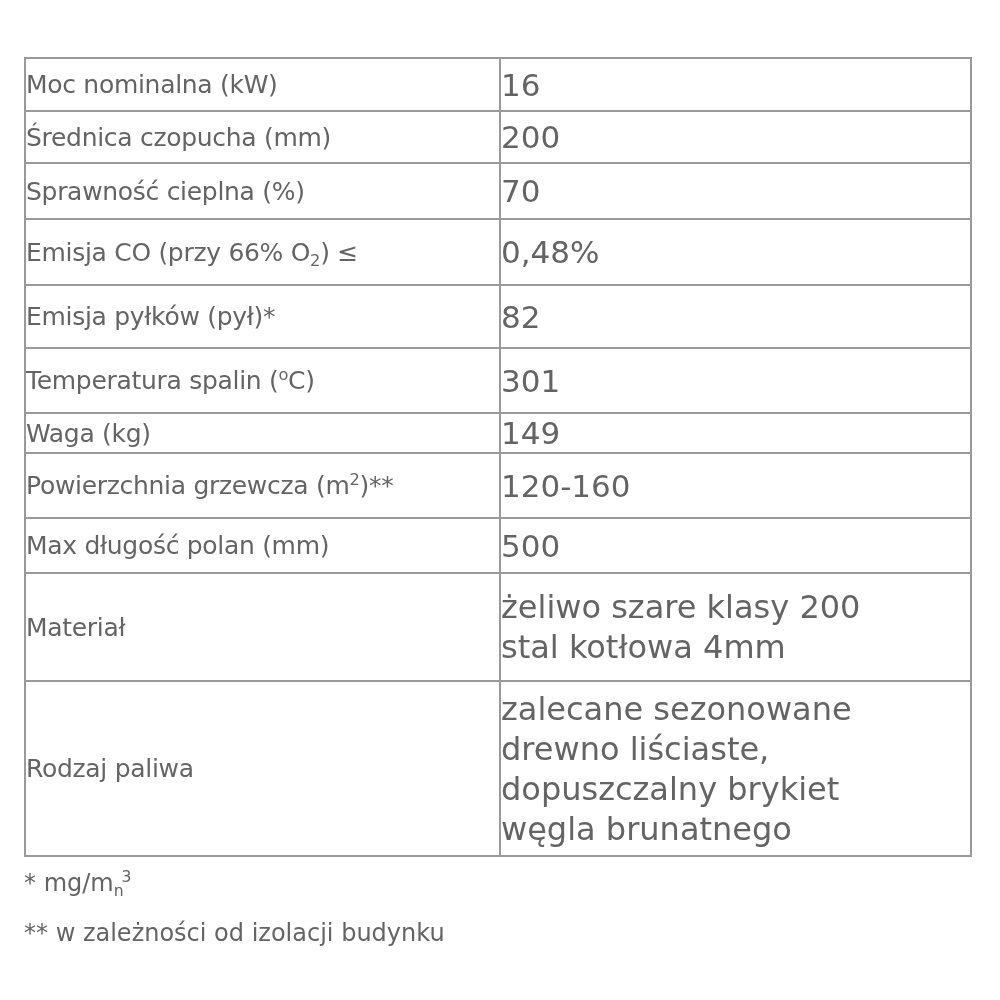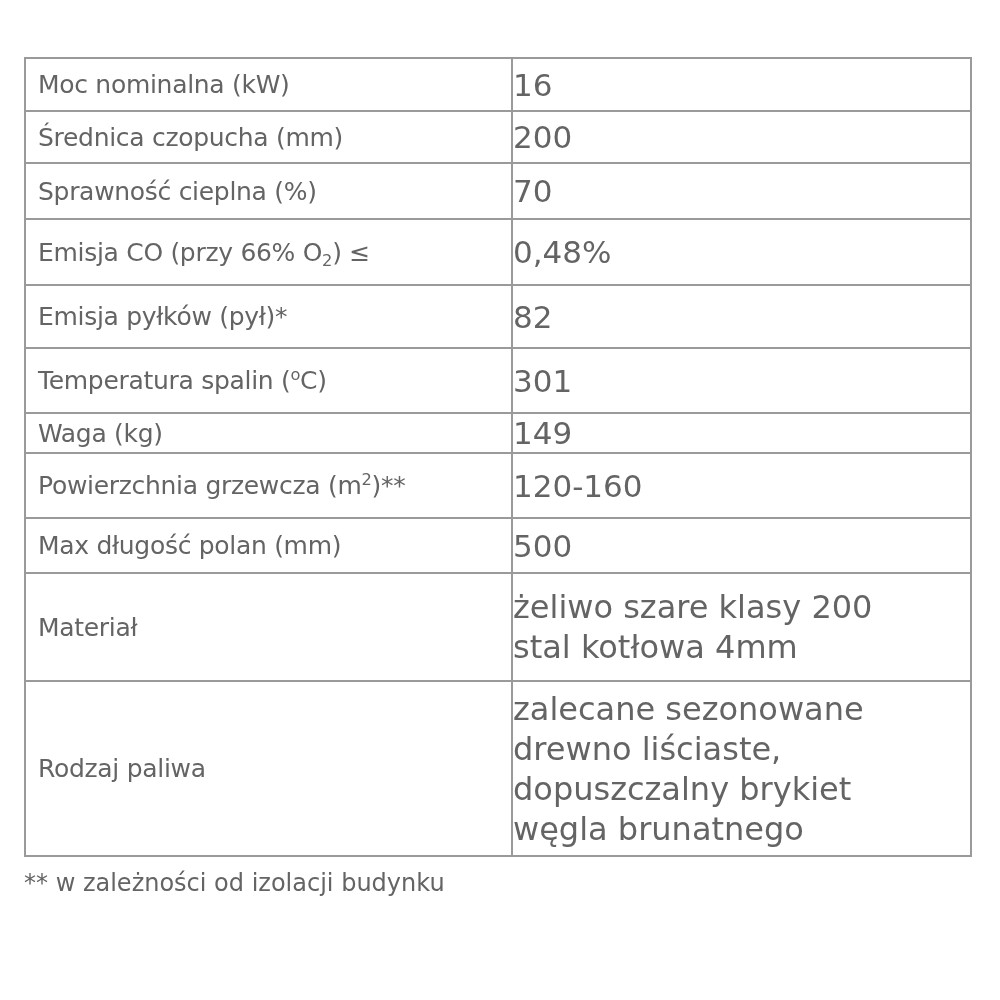--- a/index.html
+++ b/index.html
@@ -23,21 +23,20 @@
       border-collapse: collapse;
       table-layout: fixed;
     }
     .spec-table td {
       border: 2px solid #9a9a9a;
       padding: 0;
       vertical-align: middle;
     }
     .spec-table td.label {
       width: 473px;
-      padding-left: 12px;
       font-size: 25px;
       text-align: left;
       white-space: nowrap;
       letter-spacing: -0.3px;
     }
     .spec-table td.value {
       text-align: left;
       font-size: 31px;
     }
     .spec-table td.value.multi {
@@ -117,14 +116,15 @@
         <div>zalecane sezonowane</div>
         <div>drewno liściaste,</div>
         <div>dopuszczalny brykiet</div>
         <div>węgla brunatnego</div>
       </td>
     </tr>
   </tbody>
 </table>
 
 <div class="footnotes">
+  <div class="footnote"><span>* mg/m</span><sub>n</sub><sup style="margin-left:-2px">3</sup></div>
   <div class="footnote">** w zależności od izolacji budynku</div>
 </div>
 
 </body></html>

